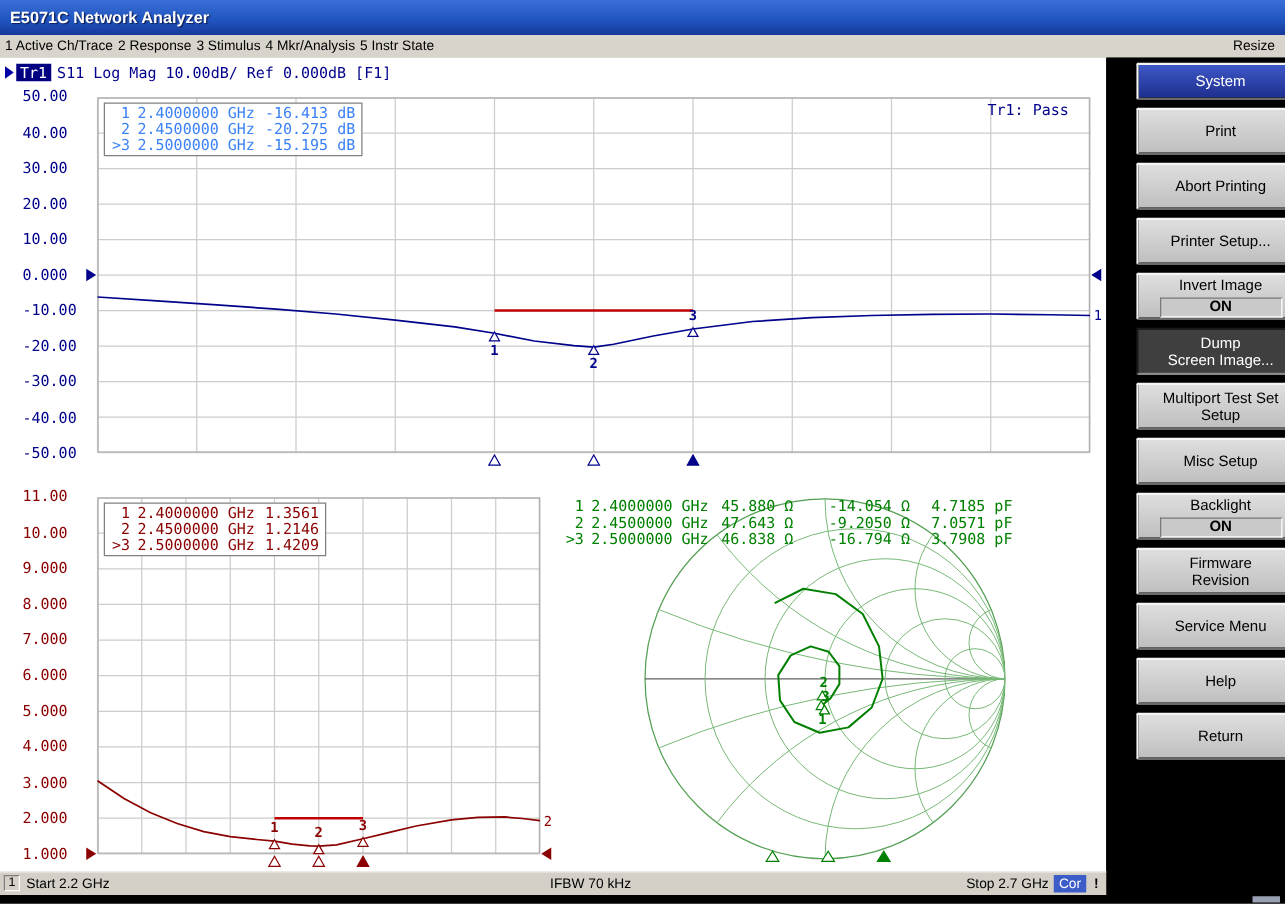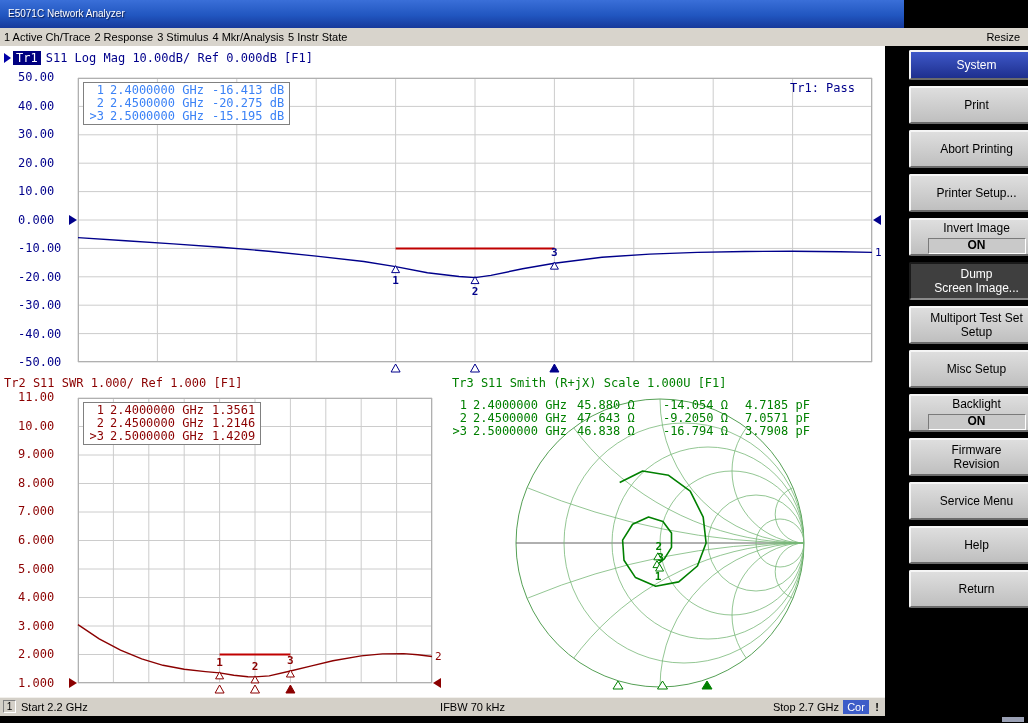--- a/index.html
+++ b/index.html
@@ -3,23 +3,23 @@
 <meta charset="utf-8">
 <style>
   html,body{margin:0;padding:0;}
   body{
     width:1028px;height:723px;position:relative;overflow:hidden;
     background:#000;font-family:"Liberation Sans",sans-serif;
     -webkit-font-smoothing:none;
   }
   
   .titlebar{
-    position:absolute;left:0;top:0;width:904px;height:28px;
+    position:absolute;left:0;top:0;width:1028px;height:28px;
     background:linear-gradient(180deg,#3a6fd8 0%,#2156c0 55%,#16399b 100%);
-    color:#fff;font-size:10px;font-weight:normal;line-height:28px;
+    color:#fff;font-size:13px;font-weight:bold;line-height:28px;
   }
   .titlebar .title-text{margin-left:8px;text-shadow:1px 1px 1px #0a1a50;}
   .menubar{
     position:absolute;left:0;top:28px;width:1028px;height:18px;
     background:#d8d4cc;border-bottom:1px solid #9a968e;
     font-size:11px;color:#000;display:flex;align-items:center;
   }
   .menu-items{display:flex;gap:4px;padding-left:4px;flex:1;}
   .menu-item{cursor:default;white-space:nowrap;}
   .menu-resize{padding-right:8px;}
@@ -177,21 +177,20 @@
     </svg>
   <div class="mtable t1">
 
       <div class="mrow"><span class="mn">1</span><span class="mf">2.4000000 GHz</span><span class="mv">-16.413 dB</span></div>
 
       <div class="mrow"><span class="mn">2</span><span class="mf">2.4500000 GHz</span><span class="mv">-20.275 dB</span></div>
 
       <div class="mrow"><span class="mn">&gt;3</span><span class="mf">2.5000000 GHz</span><span class="mv">-15.195 dB</span></div>
     </div>
 
-  <div class="trace-header tr2h">Tr2 S11 SWR 1.000/ Ref 1.000 [F1]</div>
   <div class="yticks" id="tr2-ticks">
 
   <span class="ytick">11.00</span>
       <span class="ytick">10.00</span>
       <span class="ytick">9.000</span>
       <span class="ytick">8.000</span>
       <span class="ytick">7.000</span>
       <span class="ytick">6.000</span>
       <span class="ytick">5.000</span>
       <span class="ytick">4.000</span>
@@ -240,21 +239,20 @@
     </svg>
   <div class="mtable t2">
 
       <div class="mrow"><span class="mn">1</span><span class="mf">2.4000000 GHz</span><span class="mv">1.3561</span></div>
 
       <div class="mrow"><span class="mn">2</span><span class="mf">2.4500000 GHz</span><span class="mv">1.2146</span></div>
 
       <div class="mrow"><span class="mn">&gt;3</span><span class="mf">2.5000000 GHz</span><span class="mv">1.4209</span></div>
     </div>
 
-  <div class="trace-header tr3h">Tr3 S11 Smith (R+jX) Scale 1.000U [F1]</div>
   <svg id="smith-svg" width="445" height="345">
       <defs>
         <clipPath id="smithclip">
           <circle cx="220" cy="145" r="144"></circle>
         </clipPath>
       </defs>
       <circle cx="220" cy="145" r="144" fill="none" stroke="#55a055"></circle>
       <line x1="76" y1="145" x2="364" y2="145" stroke="#606060"></line>
       <g clip-path="url(#smithclip)">
         <circle cx="244" cy="145" r="120" fill="none" stroke="#77b877" stroke-width="0.8"></circle>

